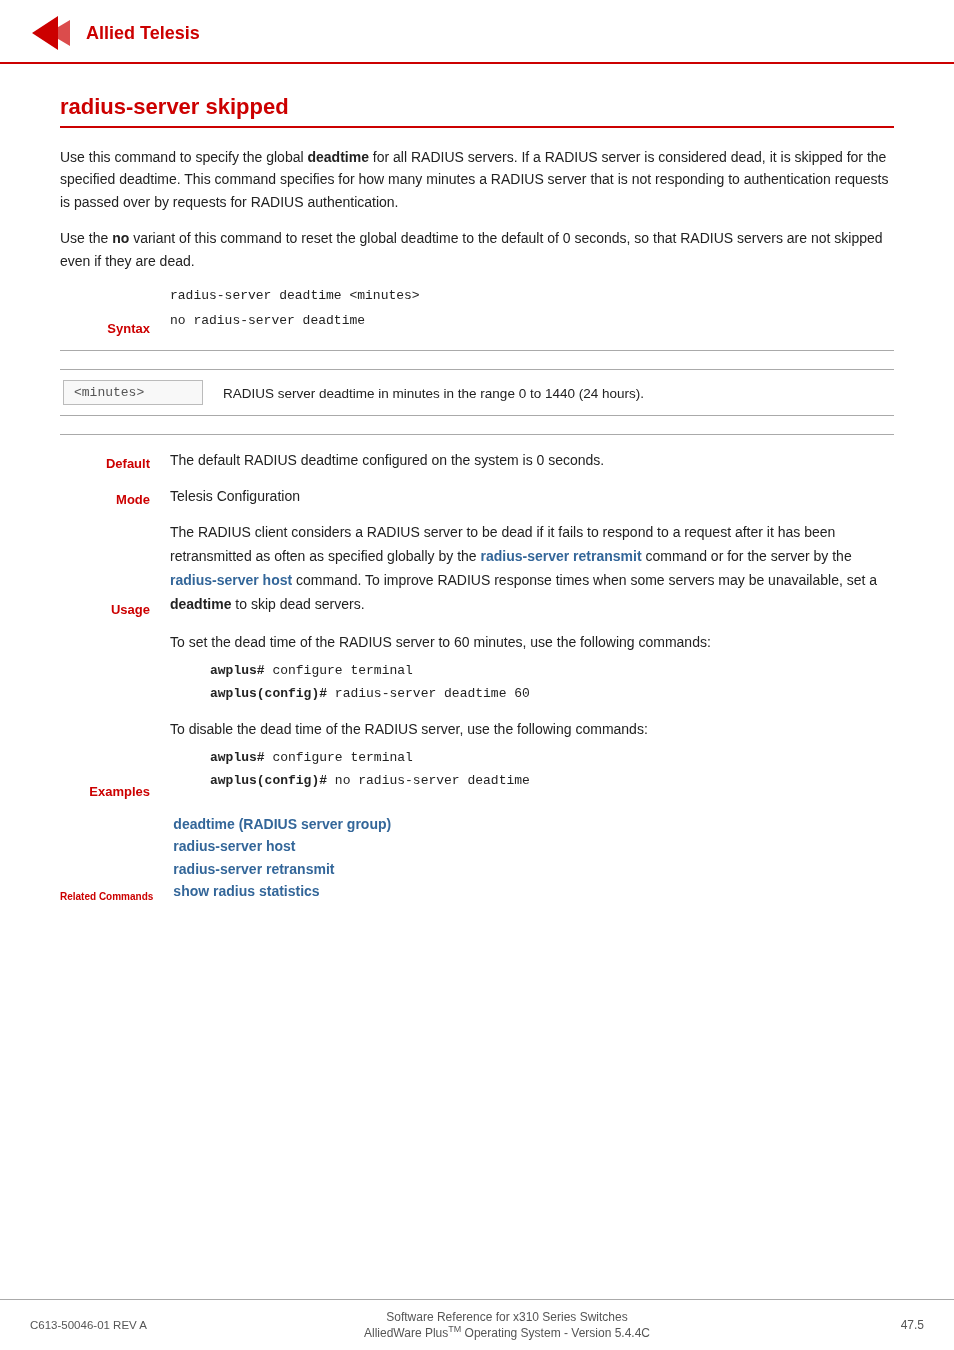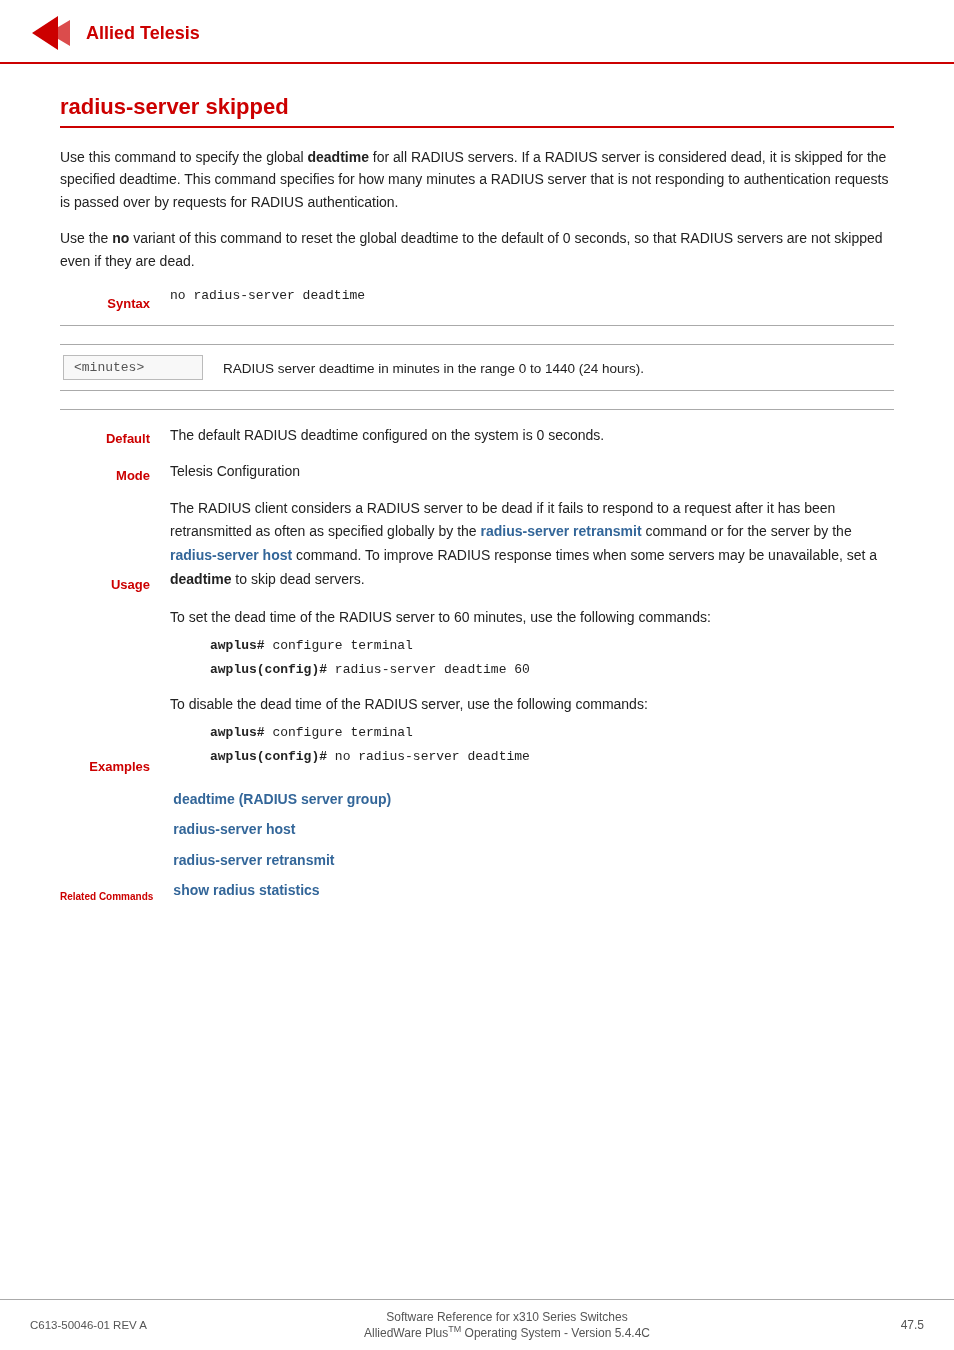--- a/index.html
+++ b/index.html
@@ -107,21 +107,21 @@
     .link {
       color: #336699;
       text-decoration: none;
       font-weight: bold;
     }
 
     
     .related-commands-list {
       display: flex;
       flex-direction: column;
-      gap: 8px;
+      gap: 0;
     }
 
     
     .example-code {
       font-family: 'Courier New', Courier, monospace;
       font-size: 13px;
       margin: 6px 0 6px 40px;
       line-height: 1.8;
     }
     .example-code .prompt {
@@ -186,20 +186,21 @@
     Use this command to specify the global <strong>deadtime</strong> for all RADIUS servers. If a RADIUS server is considered dead, it is skipped for the specified deadtime. This command specifies for how many minutes a RADIUS server that is not responding to authentication requests is passed over by requests for RADIUS authentication.
   </p>
 
   <p class="description">
     Use the <strong>no</strong> variant of this command to reset the global deadtime to the default of 0 seconds, so that RADIUS servers are not skipped even if they are dead.
   </p>
 
   <div class="section-row">
     <div class="section-label">Syntax</div>
     <div class="section-content">
+      <div class="code-block">radius-server deadtime &lt;minutes&gt;</div>
       <div class="code-block">no radius-server deadtime</div>
     </div>
   </div>
 
   <hr class="divider">
 
   <div class="param-table">
     <div class="param-name">&lt;minutes&gt;</div>
     <div class="param-desc">RADIUS server deadtime in minutes in the range 0 to 1440 (24 hours).</div>
   </div>

